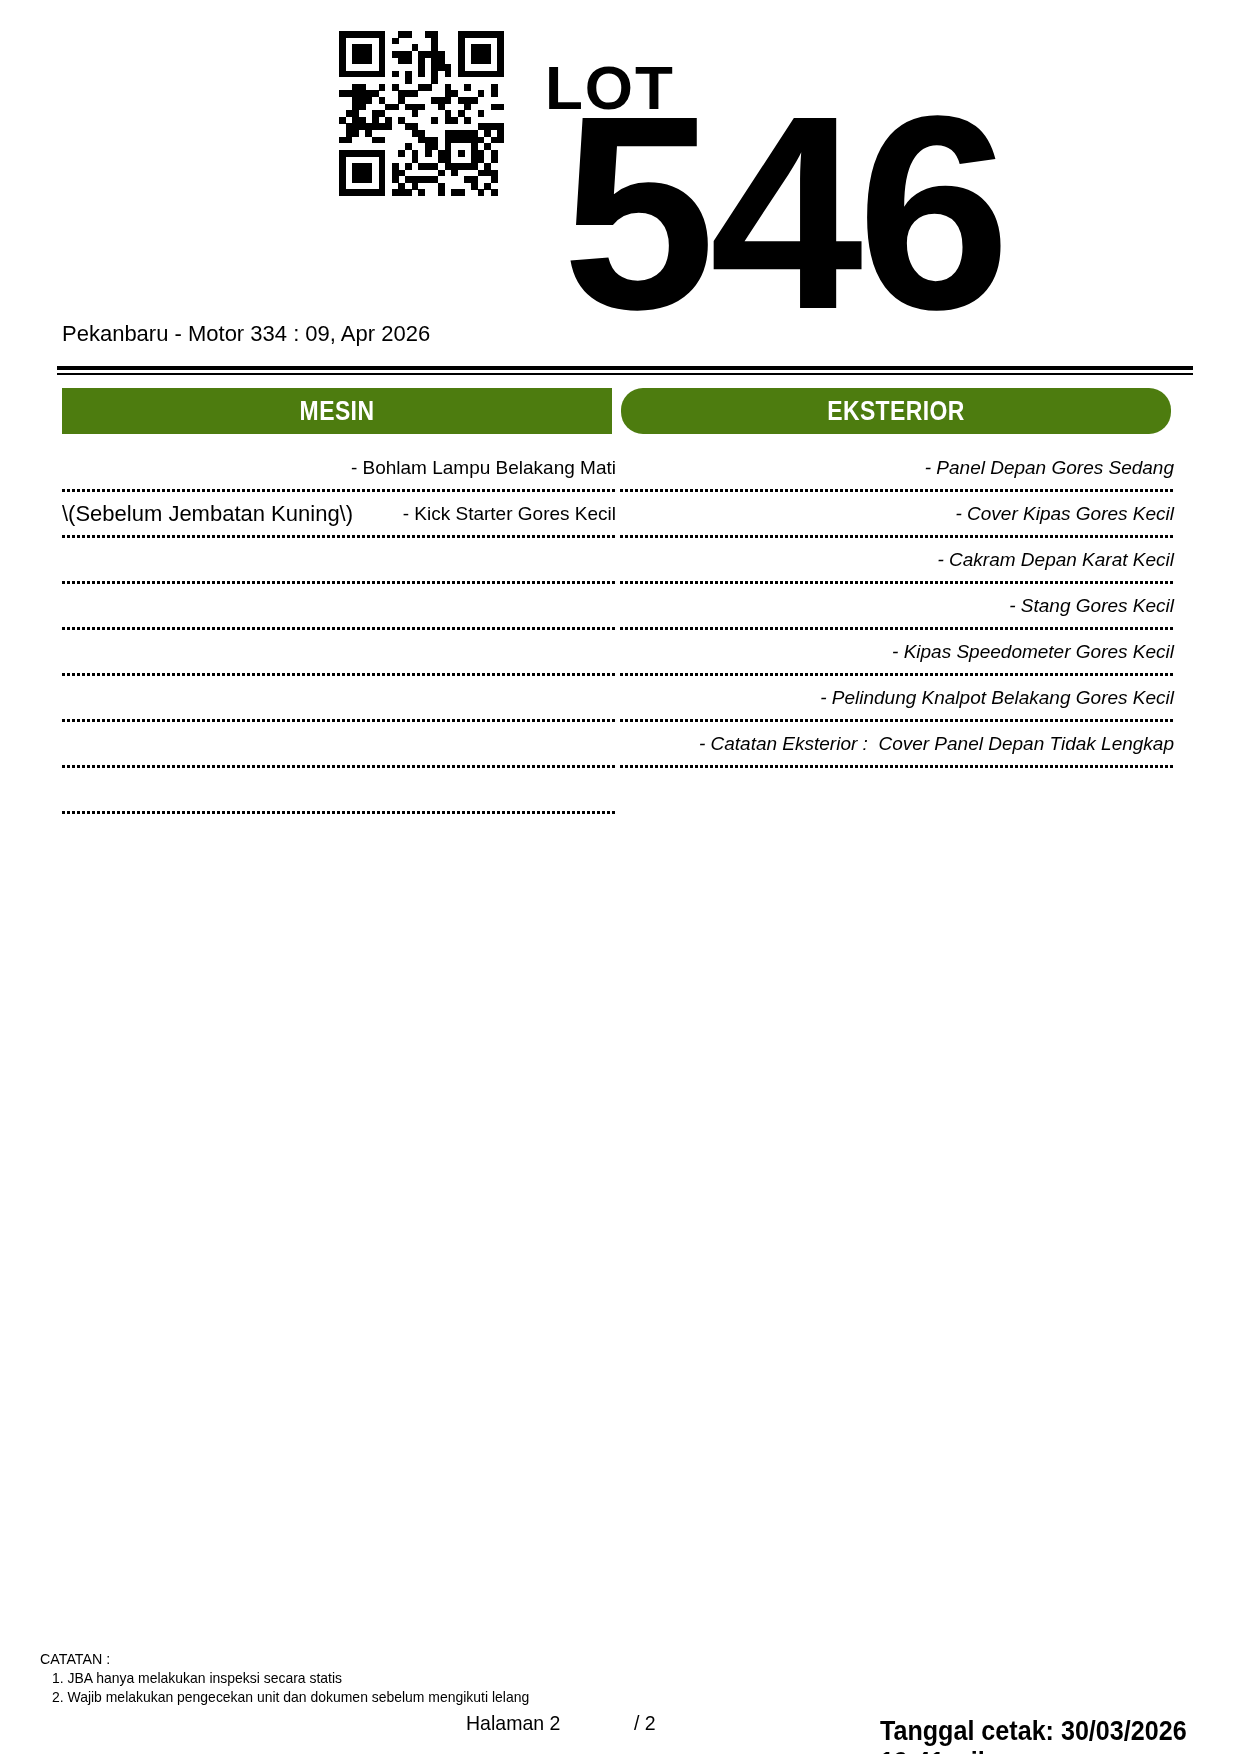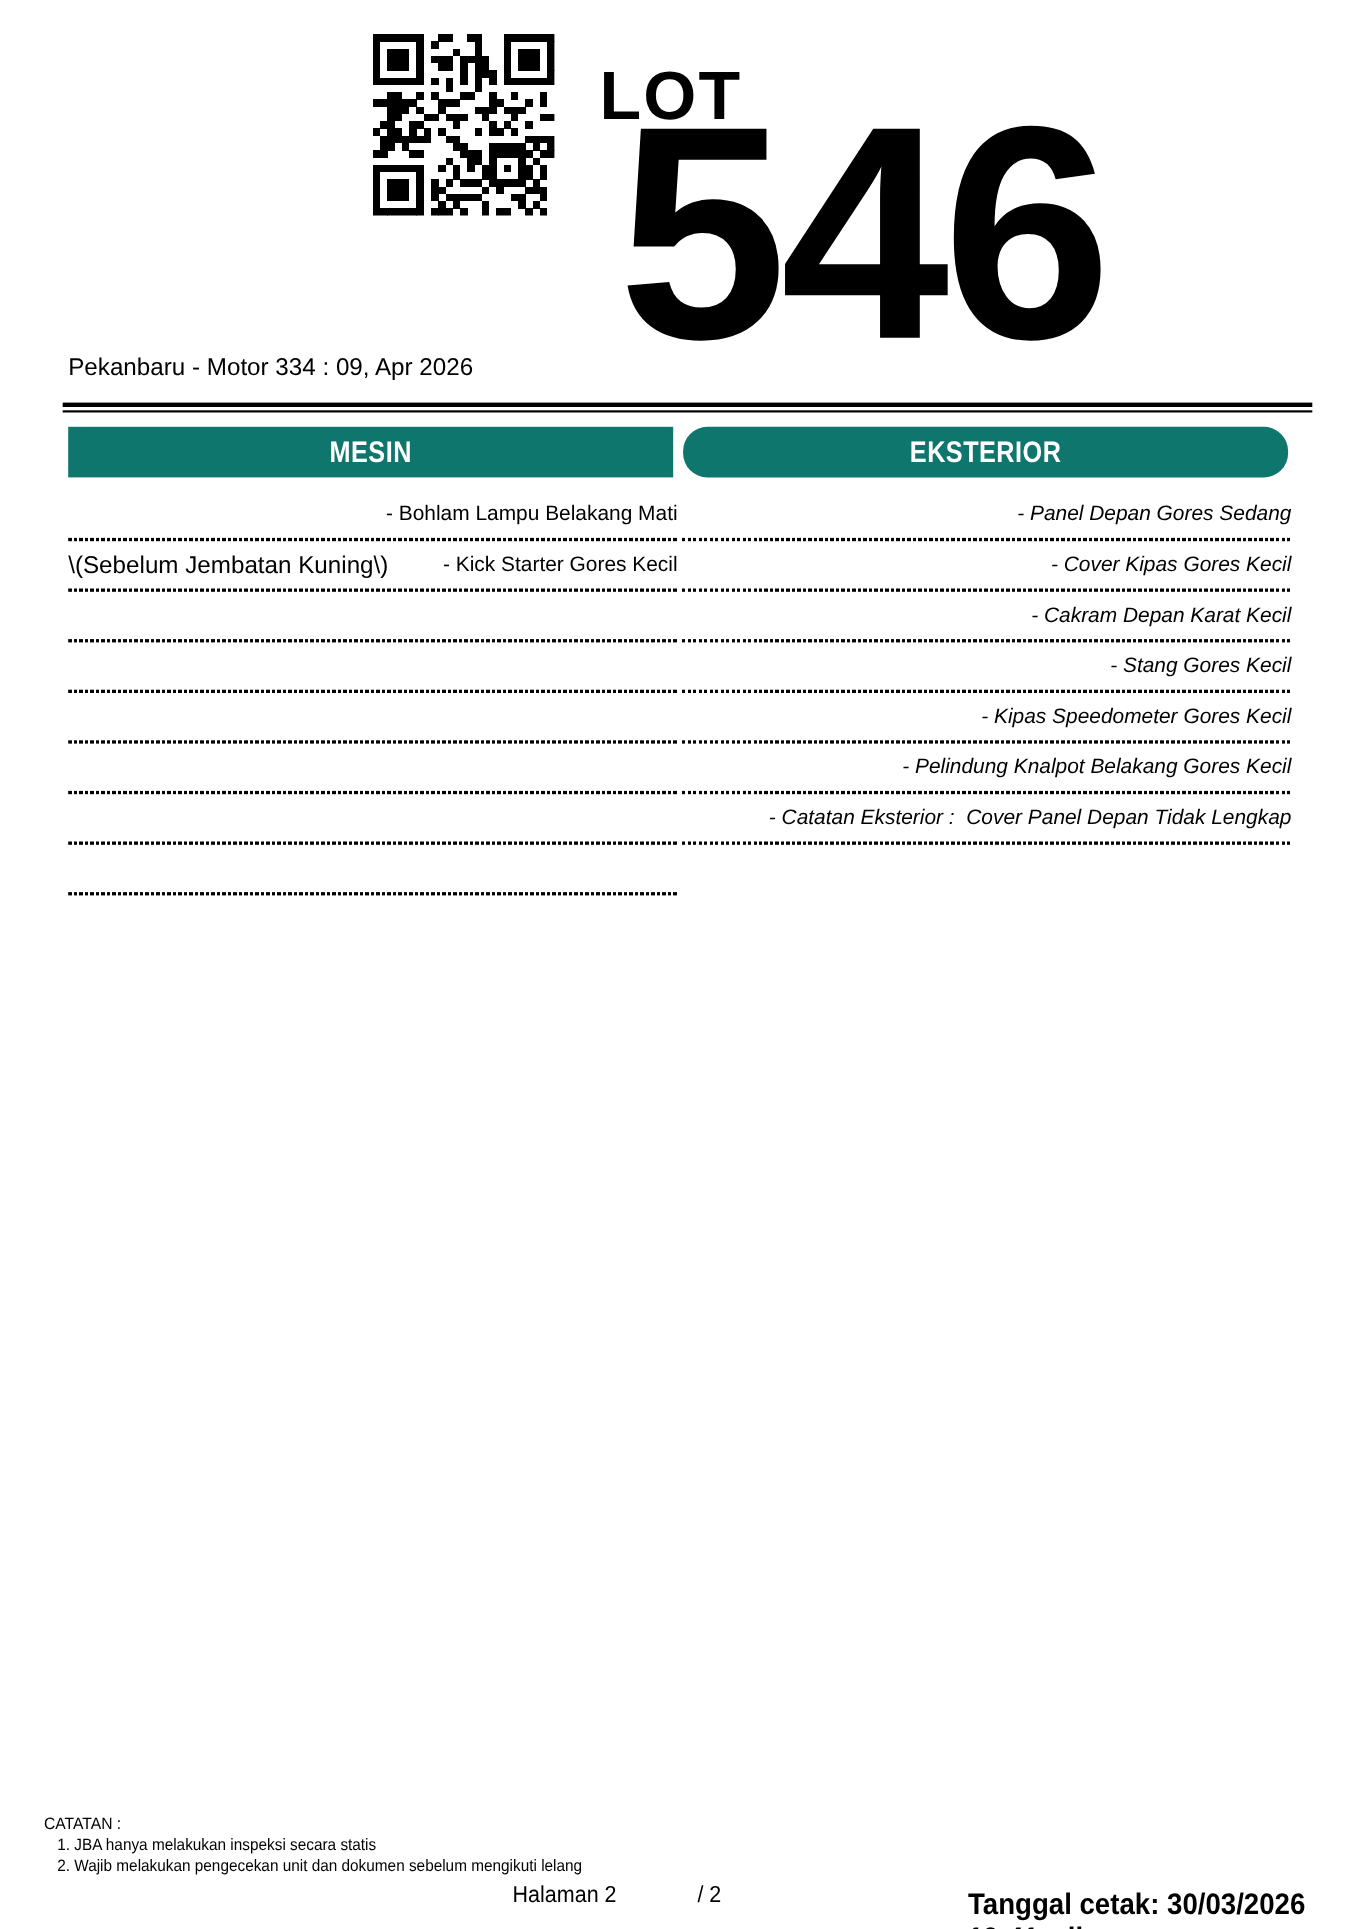--- a/index.html
+++ b/index.html
@@ -24,21 +24,21 @@
   }
   .address{
     position:absolute;left:62px;top:259px;
     font-size:22px;line-height:30px;white-space:pre;
   }
   .rule{
     position:absolute;left:57px;top:366px;width:1136px;height:9px;
     border-top:4px solid #000;border-bottom:2px solid #000;
   }
   .bar{
-    position:absolute;top:388px;height:46px;background:#0f766e;color:#fff;
+    position:absolute;top:388px;height:46px;background:#4d7c0f;color:#fff;
     display:flex;align-items:center;justify-content:center;
   }
   .bar.left{left:62px;width:550px;}
   .bar.right{left:621px;width:550px;border-radius:22px;}
   .bar span{
     display:inline-block;font-size:27px;font-weight:bold;
     transform:scaleX(0.85);transform-origin:center;letter-spacing:0.5px;
   }
   .col{position:absolute;top:448px;width:554px;}
   .col.left{left:62px;}

